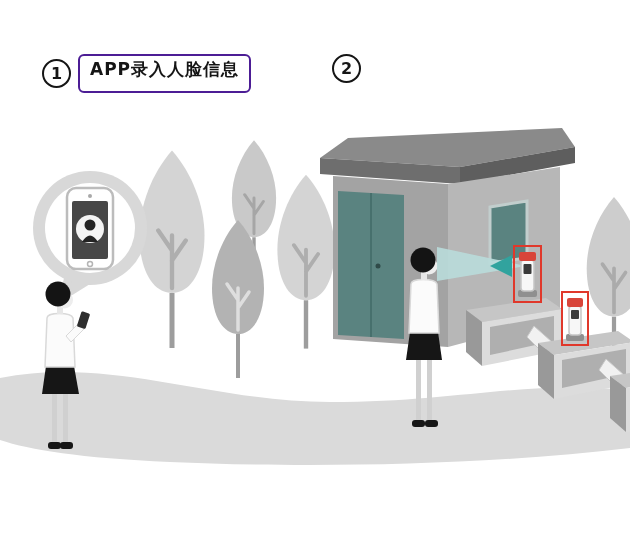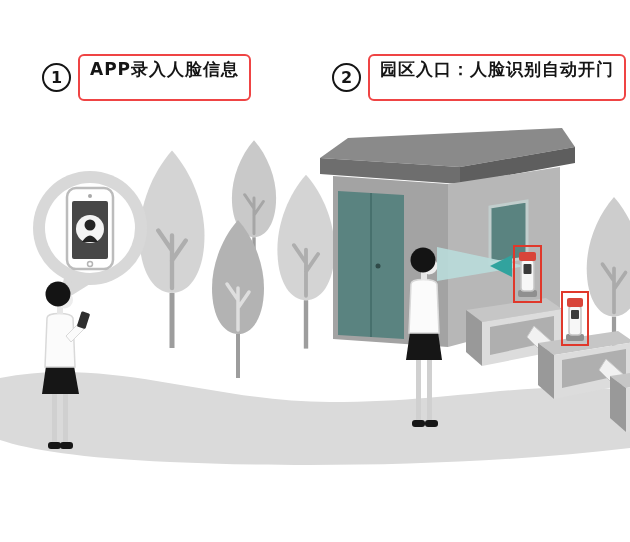--- a/index.html
+++ b/index.html
@@ -7,37 +7,36 @@
     position:relative;width:630px;height:542px;background:#ffffff;overflow:hidden;
     font-family:"DejaVu Sans","Liberation Sans",sans-serif;color:#151515;
   }
   .step{position:absolute;display:flex;align-items:center;gap:7px;}
   .num{
     width:25px;height:25px;border:2px solid #151515;border-radius:50%;
     display:flex;align-items:center;justify-content:center;
     font-size:16px;font-weight:bold;flex:0 0 auto;
   }
   .box{
-    border:2px solid #ef4444;border-radius:6px;padding:1px 10px 16px;
+    border:2px solid #4c1d95;border-radius:6px;padding:1px 10px 8px;
     font-size:17px;font-weight:bold;letter-spacing:1px;white-space:nowrap;line-height:1.5;
   }
   svg{position:absolute;left:0;top:0;}
 </style>
 </head>
 <body>
 
 <div class="stage">
 
   <div class="step" style="left:42px;top:54px">
     <span class="num">1</span>
     <span class="box">APP录入人脸信息</span>
   </div>
   <div class="step" style="left:332px;top:54px">
     <span class="num">2</span>
-    <span class="box">园区入口：人脸识别自动开门</span>
   </div>
 
   <svg width="630" height="542" viewBox="0 0 630 542" aria-hidden="true">
 
     <g>
       <g transform="translate(254,193) scale(0.85)">
         <path d="M0,52 L0,96" stroke="#9d9d9d" stroke-width="4" fill="none"></path>
         <path d="M0,-62 C16,-44 26,-18 26,6 C26,36 14,52 0,52 C-14,52 -26,36 -26,6 C-26,-18 -16,-44 0,-62 Z" fill="#c9c9c9"></path>
         <path d="M0,48 L0,6 M0,18 L-11,2 M0,26 L11,10" stroke="#a6a6a6" stroke-width="3.5" fill="none" stroke-linecap="round"></path>
       </g>

